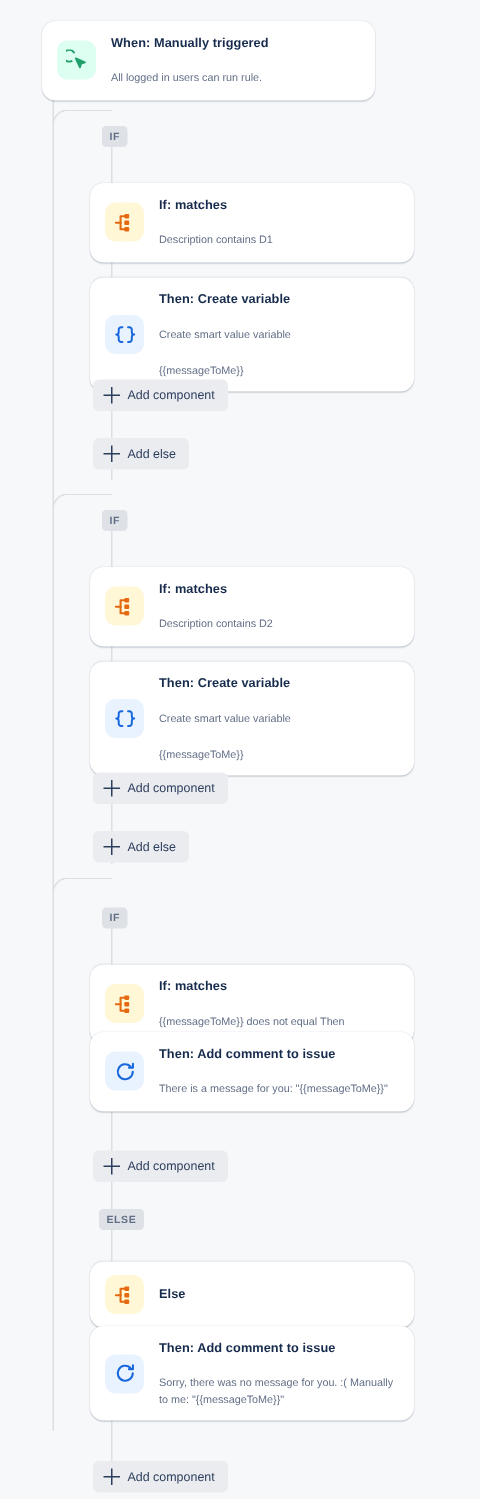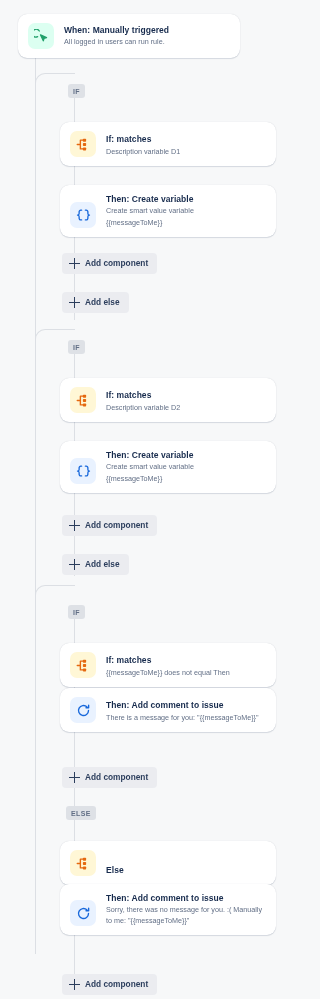--- a/index.html
+++ b/index.html
@@ -48,21 +48,21 @@
     z-index: 3;
   }
 
   
   .card {
     position: absolute;
     background: #ffffff;
     border-radius: 9px;
     box-shadow: 0 1px 1px rgba(9,30,66,0.13), 0 0 1px rgba(9,30,66,0.18);
     display: flex;
-    align-items: flex-end;
+    align-items: center;
     padding: 9px 10px;
     z-index: 2;
   }
   .card.trigger { align-items: center; }
 
   .card-icon {
     flex: 0 0 auto;
     width: 26px;
     height: 26px;
     border-radius: 7px;
@@ -80,21 +80,21 @@
     font-size: 8.5px;
     font-weight: 700;
     color: #172b4d;
     line-height: 1.35;
     letter-spacing: 0.05px;
   }
   .card-sub {
     font-size: 7.2px;
     color: #626f86;
     line-height: 1.45;
-    margin-top: 1px;
+    margin-top: 13px;
     word-break: break-word;
   }
 
   
   .addbtn {
     position: absolute;
     display: inline-flex;
     align-items: center;
     background: #ebecf0;
     border-radius: 4px;
@@ -112,21 +112,21 @@
   .addbtn .plus::before,
   .addbtn .plus::after {
     content: "";
     position: absolute;
     background: #2c3e5d;
   }
   .addbtn .plus::before { left: 0; top: 4.7px; width: 11px; height: 1.6px; }
   .addbtn .plus::after  { top: 0; left: 4.7px; height: 11px; width: 1.6px; }
   .addbtn .lbl {
     font-size: 8.3px;
-    font-weight: 700;
+    font-weight: 400;
     color: #2c3e5d;
     line-height: 1;
     white-space: nowrap;
   }
 
   svg { display: block; }
 </style>
 </head>
 <body>
 
@@ -136,21 +136,21 @@
 
   <div class="elbow" style="left:35px; top:73px; width:40px; height:22px;"></div>
   <div class="vline" style="left:74px; top:94px; height:226px;"></div>
 
   <div class="elbow" style="left:35px; top:329px; width:40px; height:22px;"></div>
   <div class="vline" style="left:74px; top:350px; height:226px;"></div>
 
   <div class="elbow" style="left:35px; top:585px; width:40px; height:22px;"></div>
   <div class="vline" style="left:74px; top:606px; height:380px;"></div>
 
-  <div class="card trigger" style="left:18px; top:14px; width:222px;">
+  <div class="card trigger" style="left:28px; top:14px; width:222px;">
     <div class="card-icon ic-green">
       <svg width="15" height="15" viewBox="0 0 24 24" fill="none" stroke="#22a06b" stroke-width="2.1" stroke-linecap="round" stroke-linejoin="round">
         <path d="M8.5 3.2a6.2 6.2 0 1 0-2.6 9.1"></path>
         <path d="M10.5 9.5l9.6 4.2-4 1.2-1.2 4z" fill="#22a06b" stroke="#22a06b"></path>
       </svg>
     </div>
     <div class="card-text">
       <div class="card-title">When: Manually triggered</div>
       <div class="card-sub">All logged in users can run rule.</div>
     </div>
@@ -164,21 +164,21 @@
         <path d="M2 12h5"></path>
           <path d="M7 12V5h4"></path>
           <path d="M7 12v7h4"></path>
         <rect x="11" y="2.6" width="5.2" height="4.8" rx="1.2" fill="#e56910" stroke="none"></rect>
         <rect x="11" y="9.6" width="5.2" height="4.8" rx="1.2" fill="#e56910" stroke="none"></rect>
         <rect x="11" y="16.6" width="5.2" height="4.8" rx="1.2" fill="#e56910" stroke="none"></rect>
       </svg>
     </div>
     <div class="card-text">
       <div class="card-title">If: matches</div>
-      <div class="card-sub">Description variable D1</div>
+      <div class="card-sub">Description contains D1</div>
     </div>
   </div>
 
   <div class="card" style="left:60px; top:185px; width:216px;">
     <div class="card-icon ic-blue">
       <svg width="15" height="15" viewBox="0 0 24 24" fill="none" stroke="#1868db" stroke-width="2.1" stroke-linecap="round" stroke-linejoin="round">
         <path d="M9 3.5H7.6A2.6 2.6 0 0 0 5 6.1v2.6a2.6 2.6 0 0 1-2.6 2.6A2.6 2.6 0 0 1 5 13.9v2.6a2.6 2.6 0 0 0 2.6 2.6H9"></path>
         <path d="M15 3.5h1.4A2.6 2.6 0 0 1 19 6.1v2.6a2.6 2.6 0 0 0 2.6 2.6A2.6 2.6 0 0 0 19 13.9v2.6a2.6 2.6 0 0 1-2.6 2.6H15"></path>
       </svg>
     </div>
@@ -207,21 +207,21 @@
         <path d="M2 12h5"></path>
           <path d="M7 12V5h4"></path>
           <path d="M7 12v7h4"></path>
         <rect x="11" y="2.6" width="5.2" height="4.8" rx="1.2" fill="#e56910" stroke="none"></rect>
         <rect x="11" y="9.6" width="5.2" height="4.8" rx="1.2" fill="#e56910" stroke="none"></rect>
         <rect x="11" y="16.6" width="5.2" height="4.8" rx="1.2" fill="#e56910" stroke="none"></rect>
       </svg>
     </div>
     <div class="card-text">
       <div class="card-title">If: matches</div>
-      <div class="card-sub">Description variable D2</div>
+      <div class="card-sub">Description contains D2</div>
     </div>
   </div>
 
   <div class="card" style="left:60px; top:441px; width:216px;">
     <div class="card-icon ic-blue">
       <svg width="15" height="15" viewBox="0 0 24 24" fill="none" stroke="#1868db" stroke-width="2.1" stroke-linecap="round" stroke-linejoin="round">
         <path d="M9 3.5H7.6A2.6 2.6 0 0 0 5 6.1v2.6a2.6 2.6 0 0 1-2.6 2.6A2.6 2.6 0 0 1 5 13.9v2.6a2.6 2.6 0 0 0 2.6 2.6H9"></path>
         <path d="M15 3.5h1.4A2.6 2.6 0 0 1 19 6.1v2.6a2.6 2.6 0 0 0 2.6 2.6A2.6 2.6 0 0 0 19 13.9v2.6a2.6 2.6 0 0 1-2.6 2.6H15"></path>
       </svg>
     </div>

